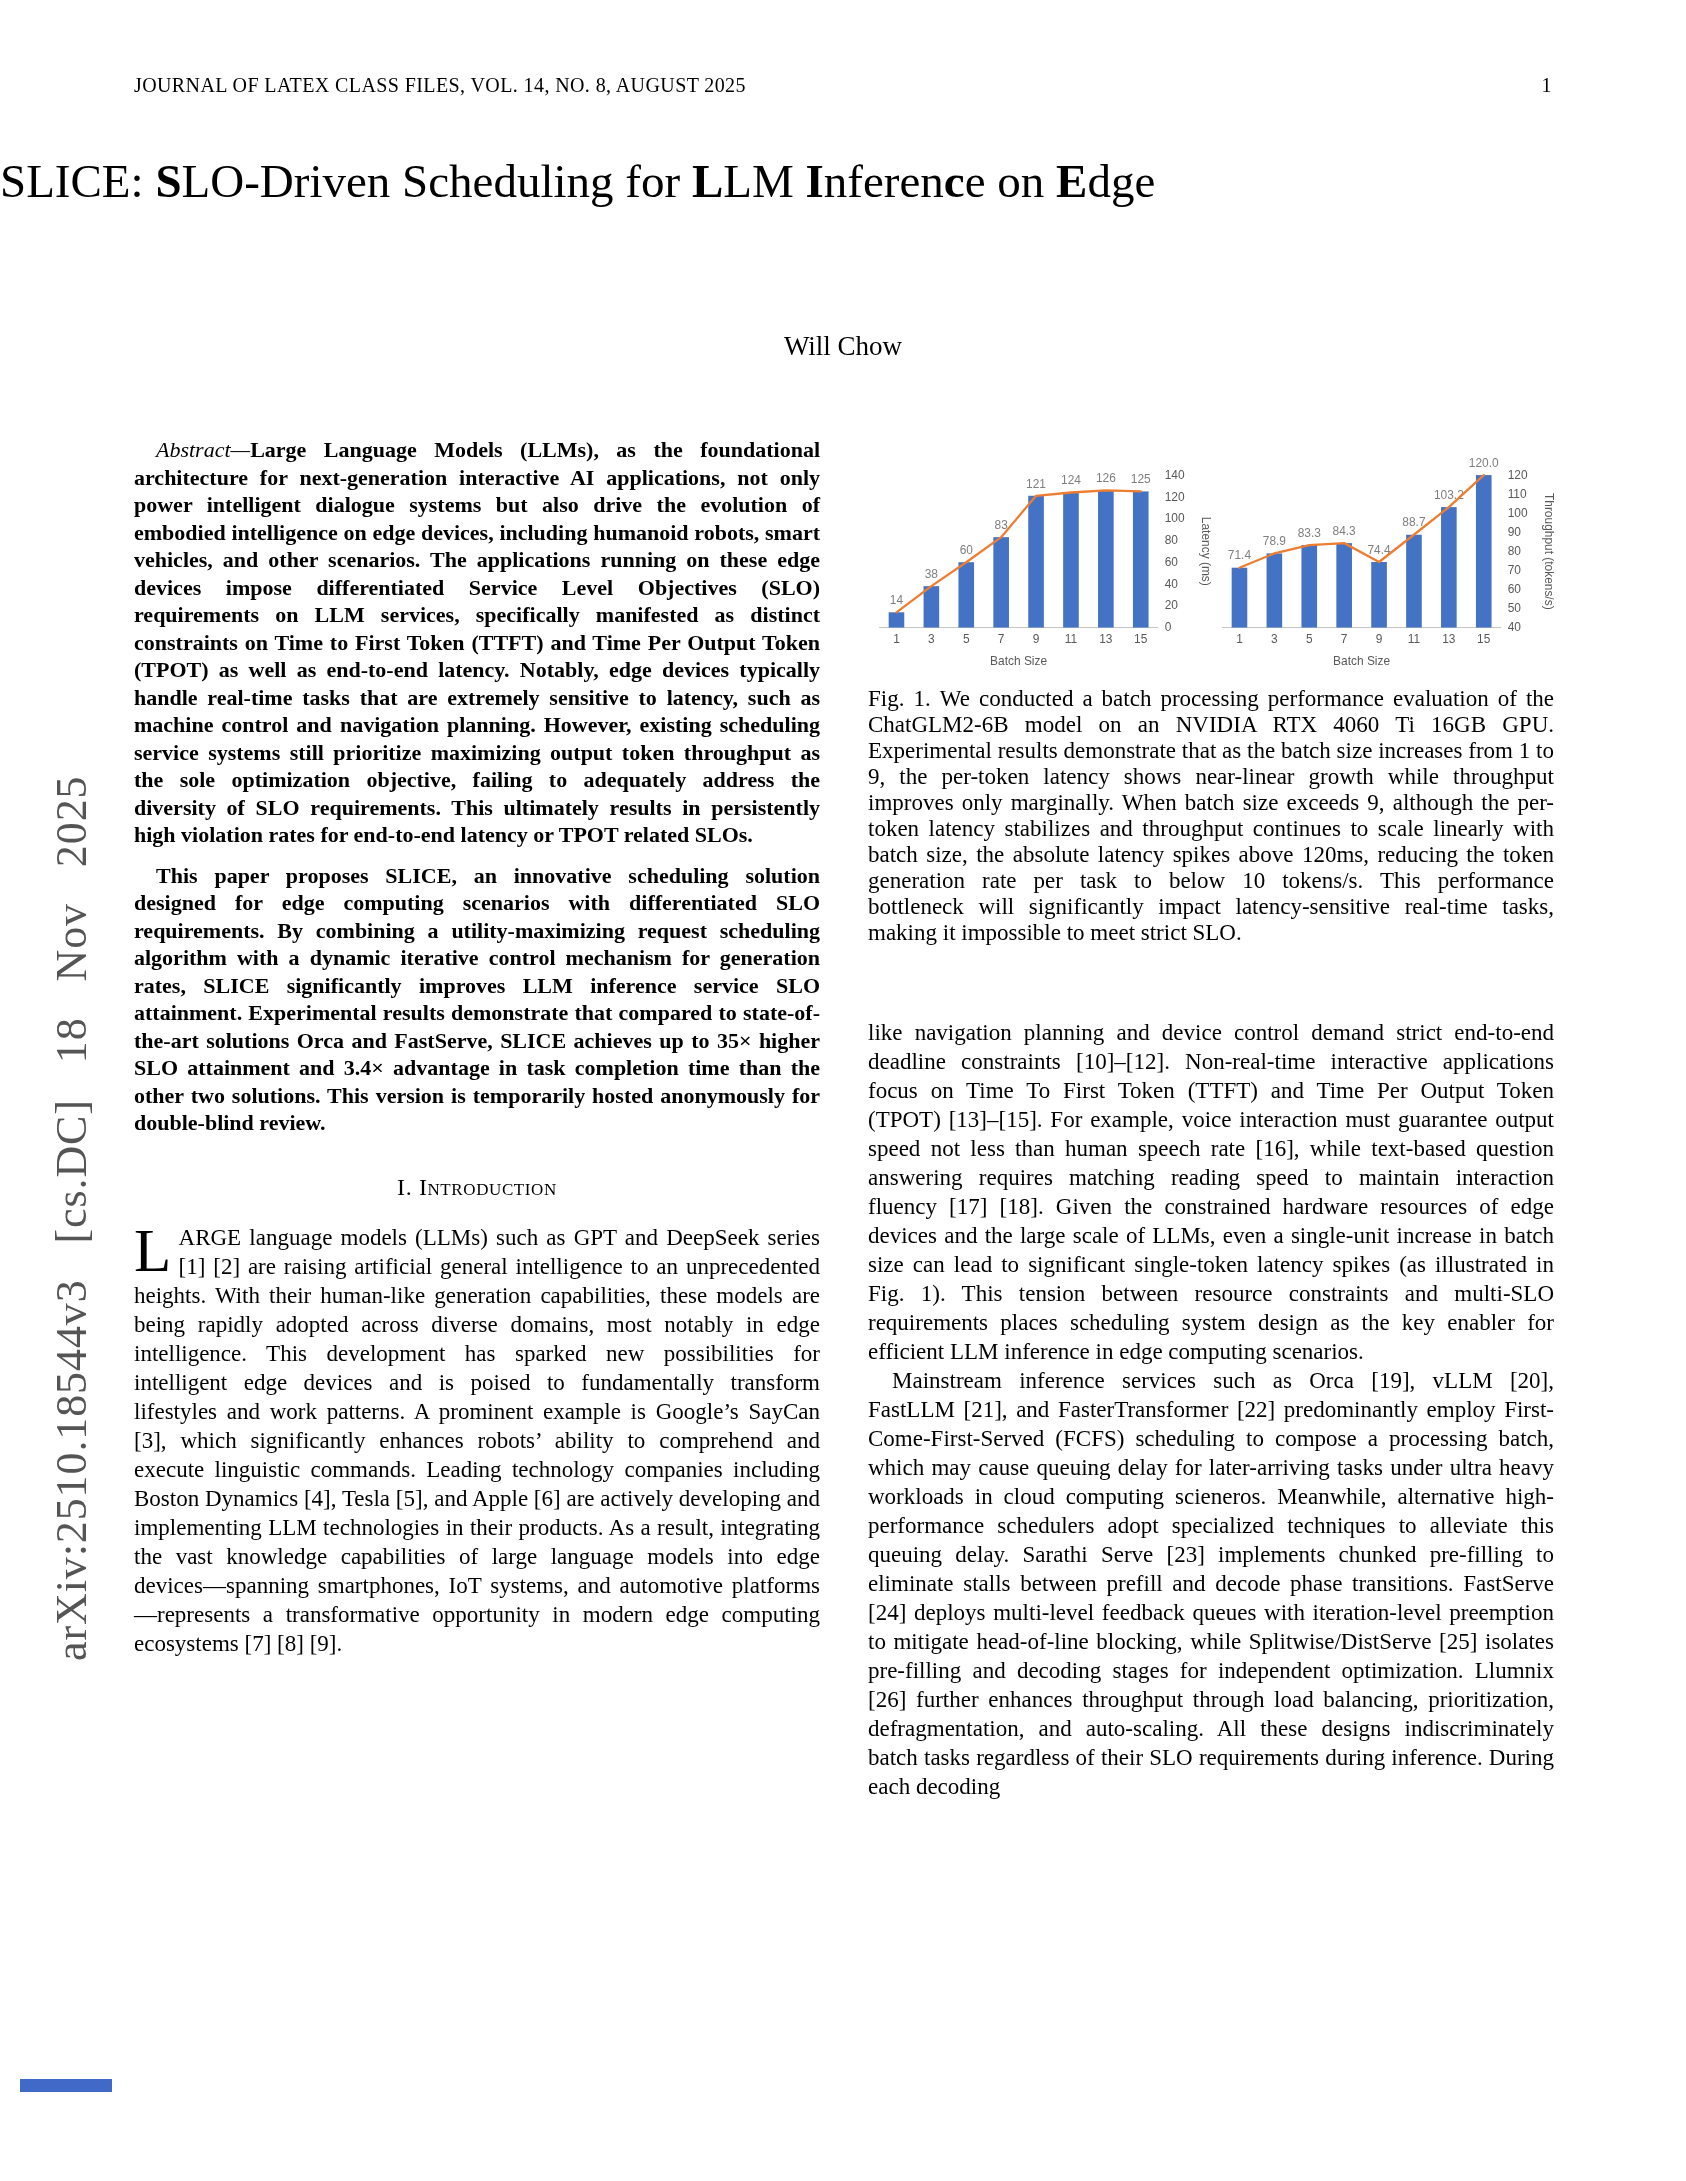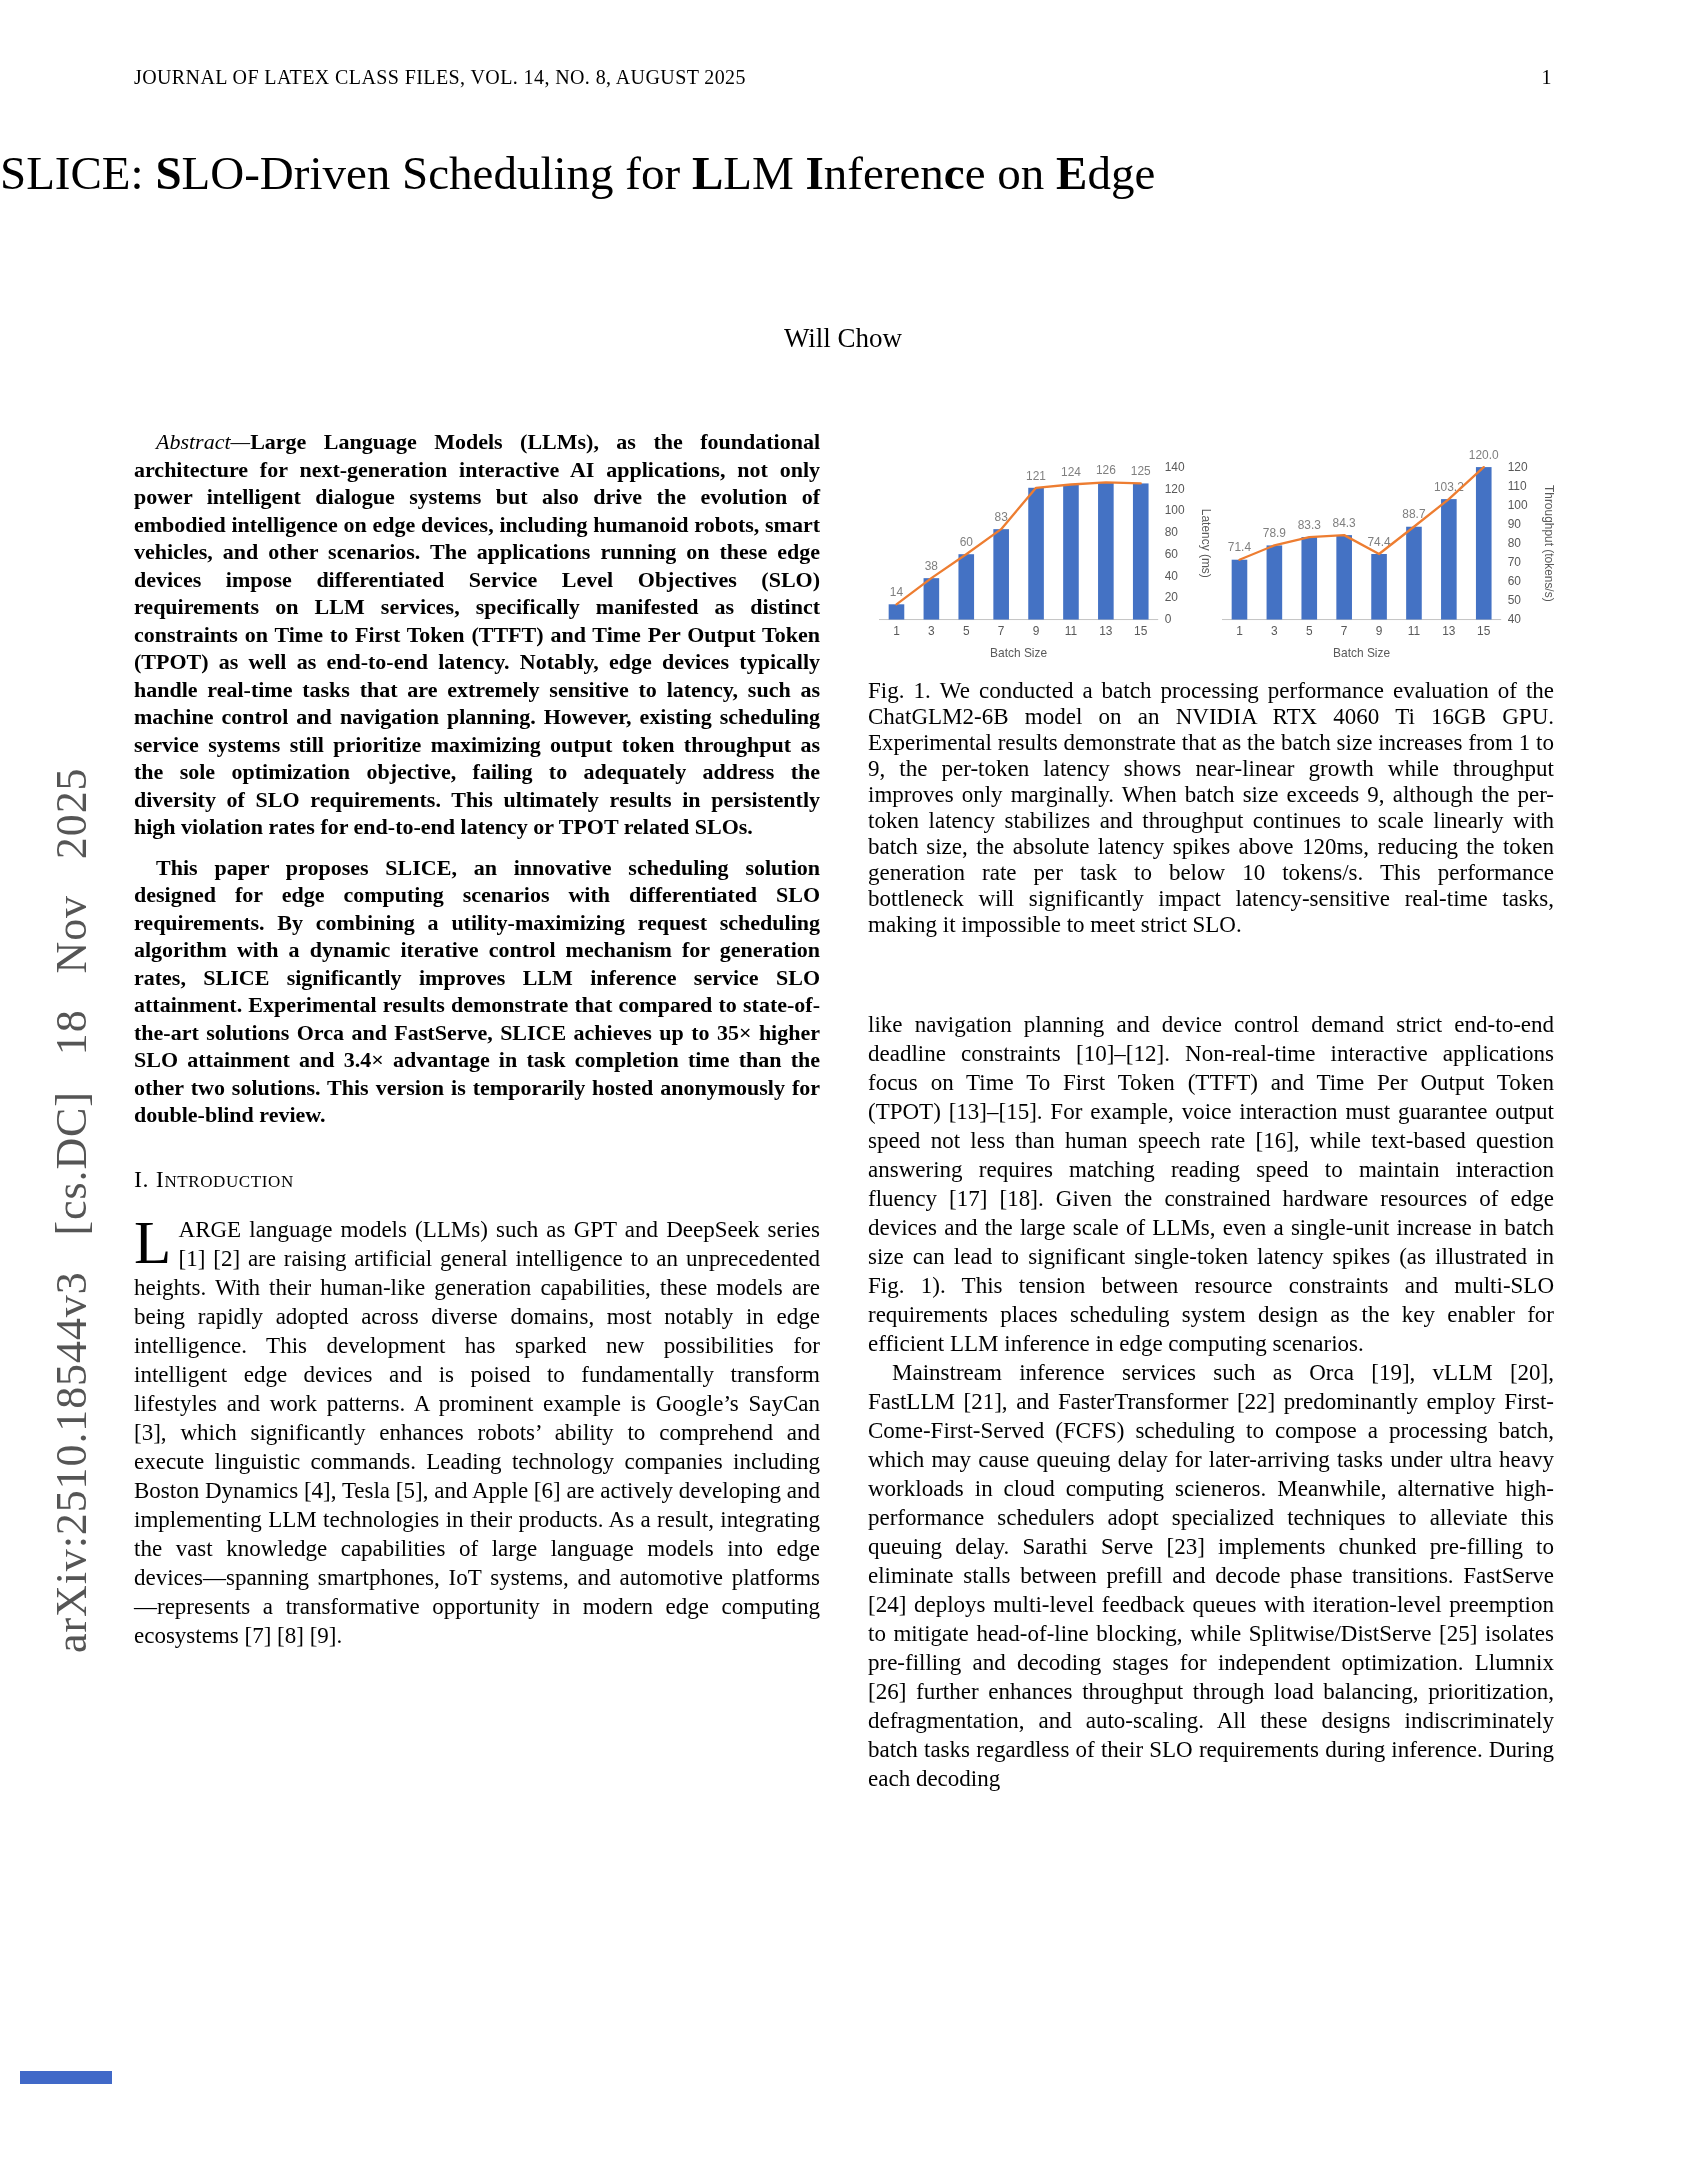--- a/index.html
+++ b/index.html
@@ -1,19 +1,19 @@
 <!DOCTYPE html>
 <html lang="en" style="font-size:14.7px"><head>
 <meta charset="utf-8">
 <style>
   * { margin:0; padding:0; box-sizing:border-box; }
   html,body { background:#ffffff; }
   .page {
     position:relative; width:1686px; height:2084px; background:#ffffff;
-    font-family:"Liberation Serif", serif; color:#000; overflow:hidden; margin:0 auto;
+    font-family:"Liberation Serif", serif; color:#000; overflow:hidden; margin:8px auto;
   }
   .running-header {
     position:absolute; top:66px; left:134px; right:134px;
     display:flex; justify-content:space-between;
     font-size:20px; letter-spacing:0.4px;
   }
   .watermark {
     position:absolute; left:46px; top:1653px; width:1231px;
     transform-origin:0 0; transform:rotate(-90deg);
     font-size:44px; color:#555555; word-spacing:24px; letter-spacing:0.9px;
@@ -36,21 +36,21 @@
   p.abstract {
     font-weight:bold; font-size:22px; line-height:27.5px;
     text-align:justify; text-indent:22px; margin-bottom:13px;
   }
   .lead-label { font-style:italic; font-weight:normal; }
   p.index-terms {
     font-weight:bold; font-size:22px; line-height:27.5px;
     text-align:justify; text-indent:22px; margin-top:5.5px;
   }
   h2.section-heading {
-    text-align:left; font-size:24px; font-weight:normal;
+    text-align:center; font-size:24px; font-weight:normal;
     font-variant:small-caps; letter-spacing:0.6px; margin:37px 0 22px;
   }
   p.body-text {
     font-size:23px; line-height:29px; text-align:justify;
   }
   p.indent { text-indent:24px; }
   .dropcap {
     float:left; font-size:61px; line-height:50px; padding:3.7px 7.3px 0 0;
   }
   figure.fig1 { display:block; margin:14.7px 0 72px 0; }

